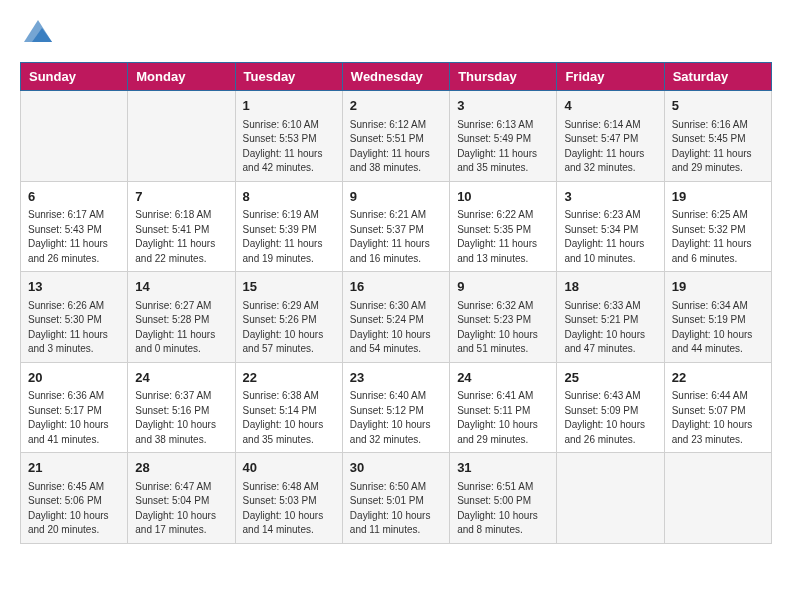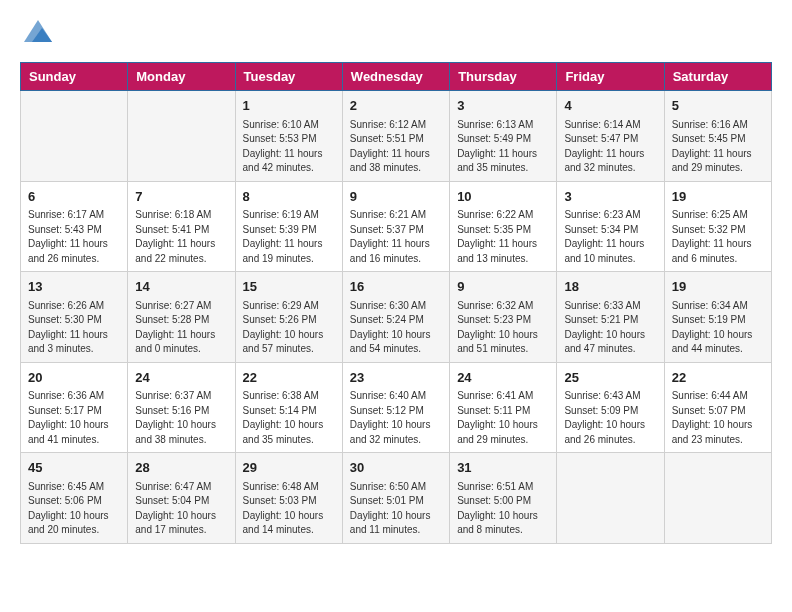--- a/index.html
+++ b/index.html
@@ -228,29 +228,29 @@
             <span class="day-number">25</span>
             <div class="day-info">Sunrise: 6:43 AM<br>Sunset: 5:09 PM<br>Daylight: 10 hours and 26 minutes.</div>
           </td>
           <td>
             <span class="day-number">22</span>
             <div class="day-info">Sunrise: 6:44 AM<br>Sunset: 5:07 PM<br>Daylight: 10 hours and 23 minutes.</div>
           </td>
         </tr>
         <tr>
           <td>
-            <span class="day-number">45</span>
+            <span class="day-number">21</span>
             <div class="day-info">Sunrise: 6:45 AM<br>Sunset: 5:06 PM<br>Daylight: 10 hours and 20 minutes.</div>
           </td>
           <td>
             <span class="day-number">28</span>
             <div class="day-info">Sunrise: 6:47 AM<br>Sunset: 5:04 PM<br>Daylight: 10 hours and 17 minutes.</div>
           </td>
           <td>
-            <span class="day-number">29</span>
+            <span class="day-number">40</span>
             <div class="day-info">Sunrise: 6:48 AM<br>Sunset: 5:03 PM<br>Daylight: 10 hours and 14 minutes.</div>
           </td>
           <td>
             <span class="day-number">30</span>
             <div class="day-info">Sunrise: 6:50 AM<br>Sunset: 5:01 PM<br>Daylight: 10 hours and 11 minutes.</div>
           </td>
           <td>
             <span class="day-number">31</span>
             <div class="day-info">Sunrise: 6:51 AM<br>Sunset: 5:00 PM<br>Daylight: 10 hours and 8 minutes.</div>
           </td>

